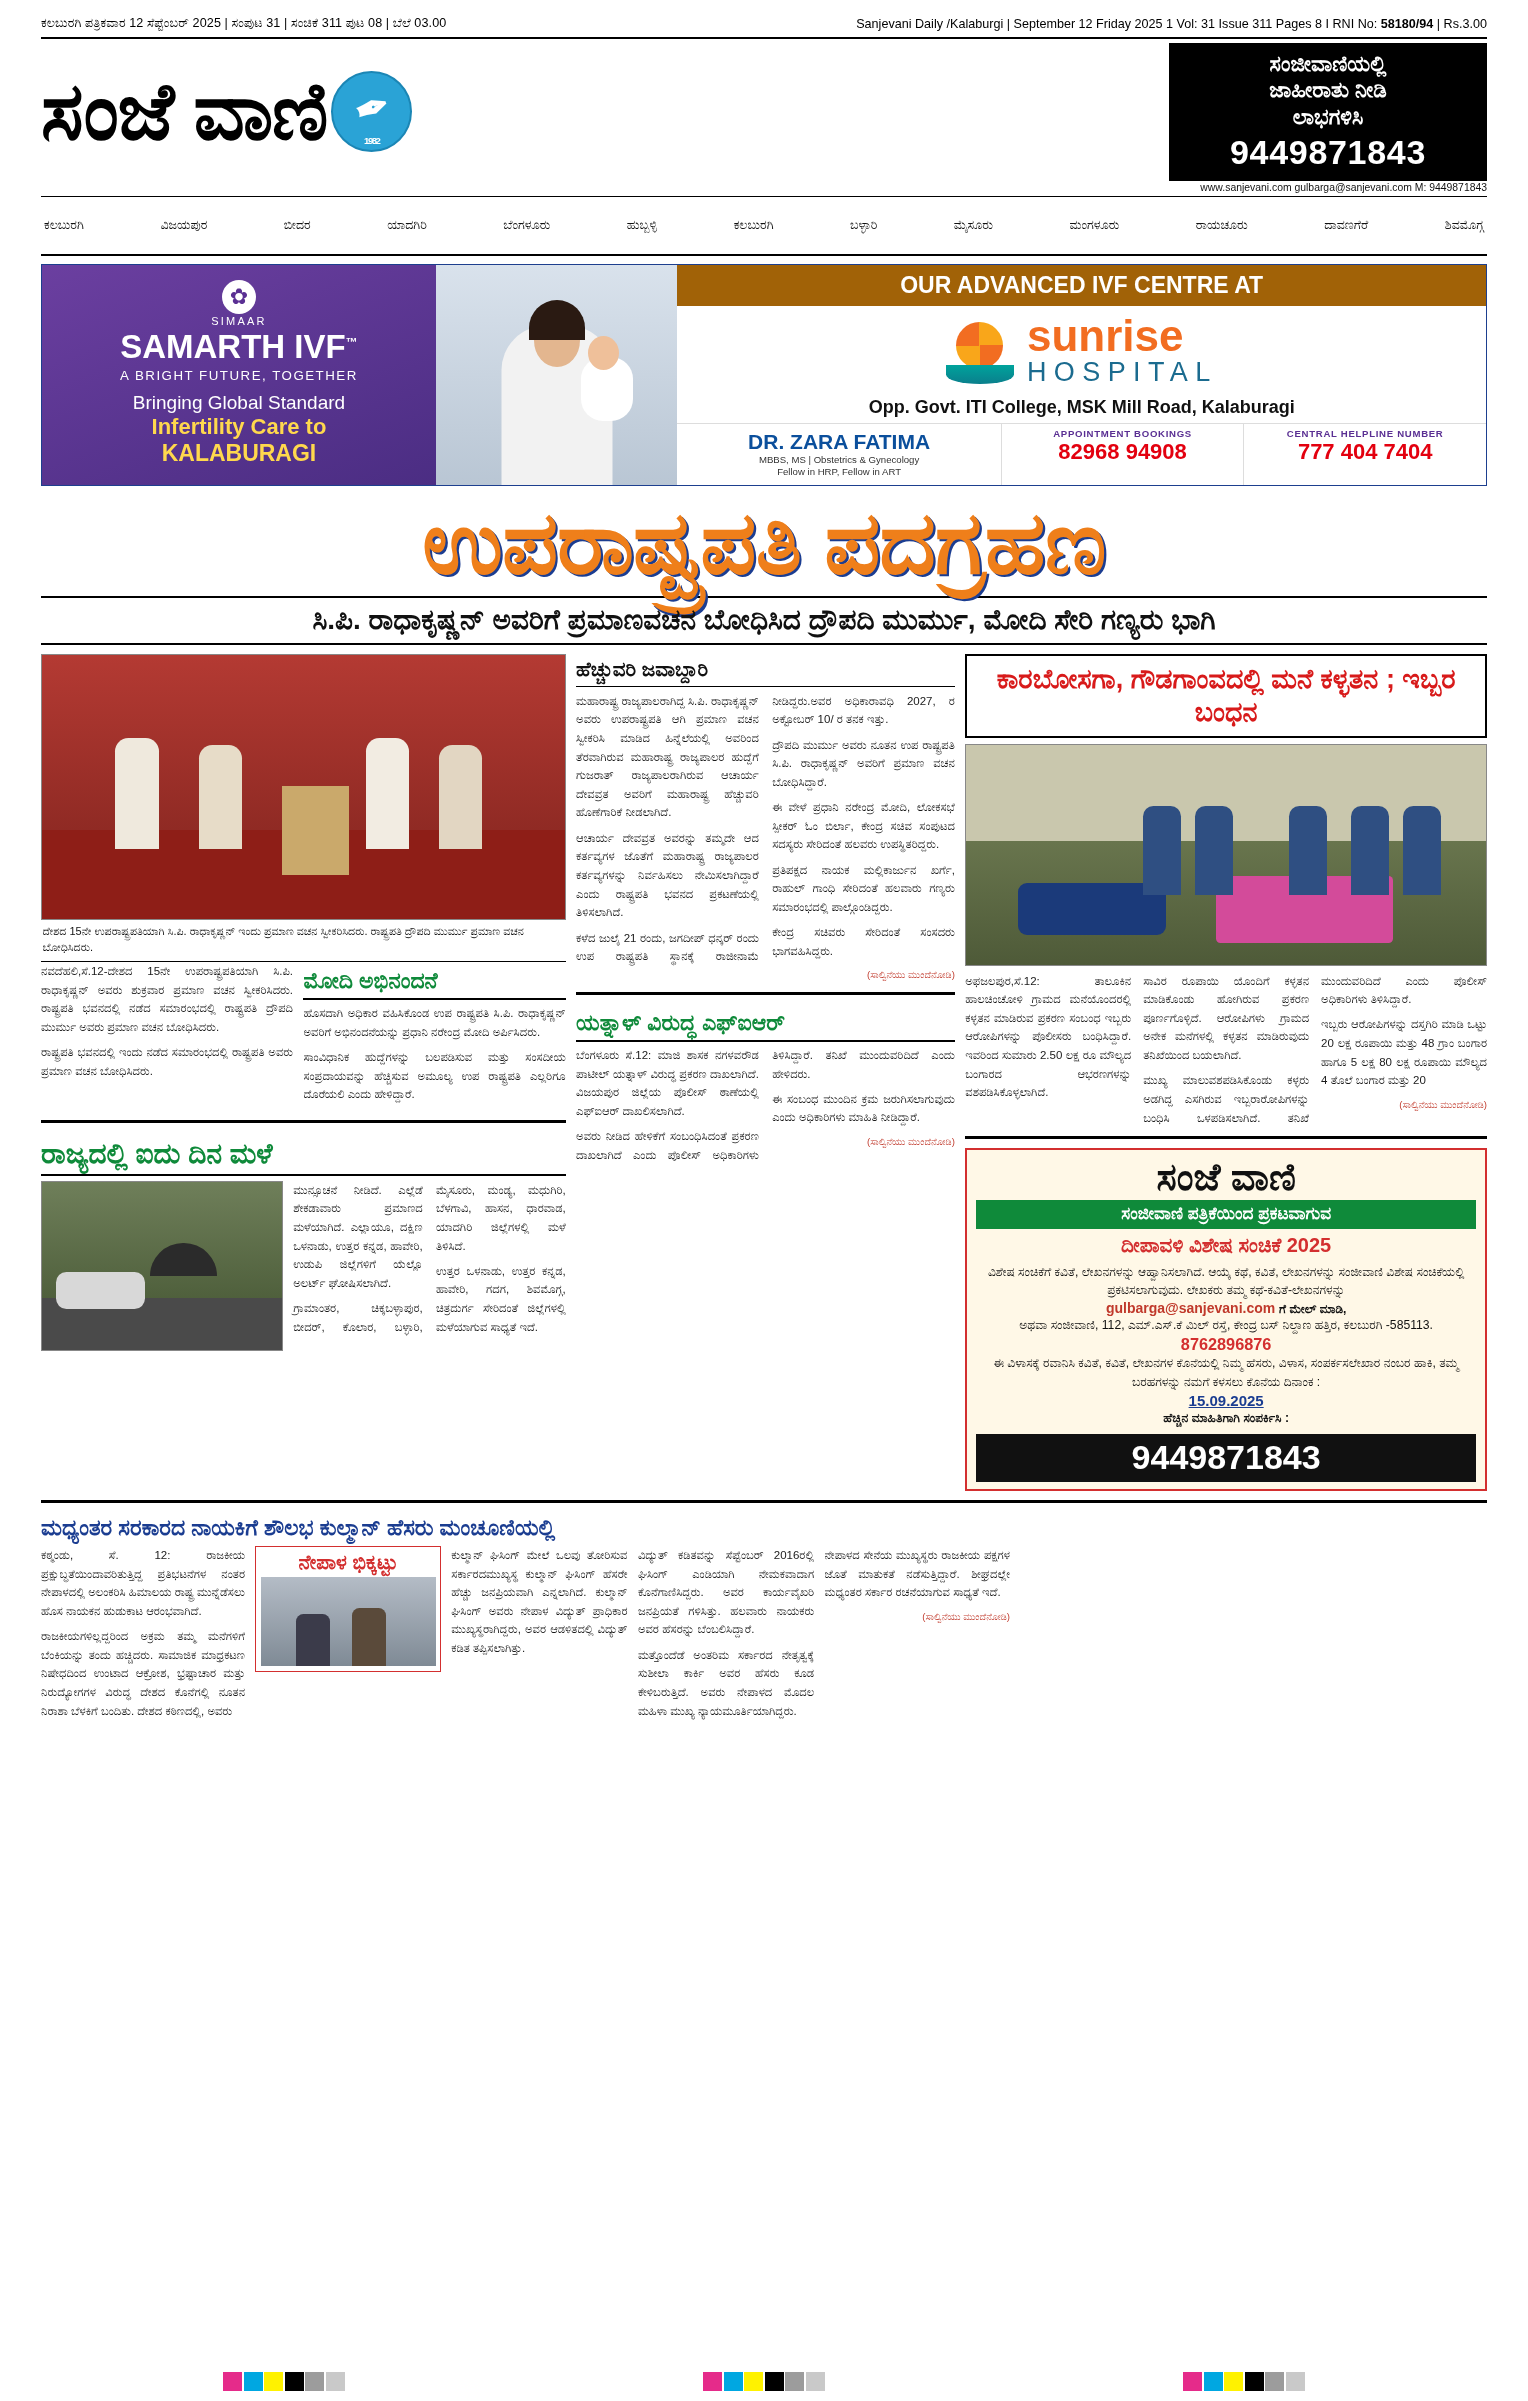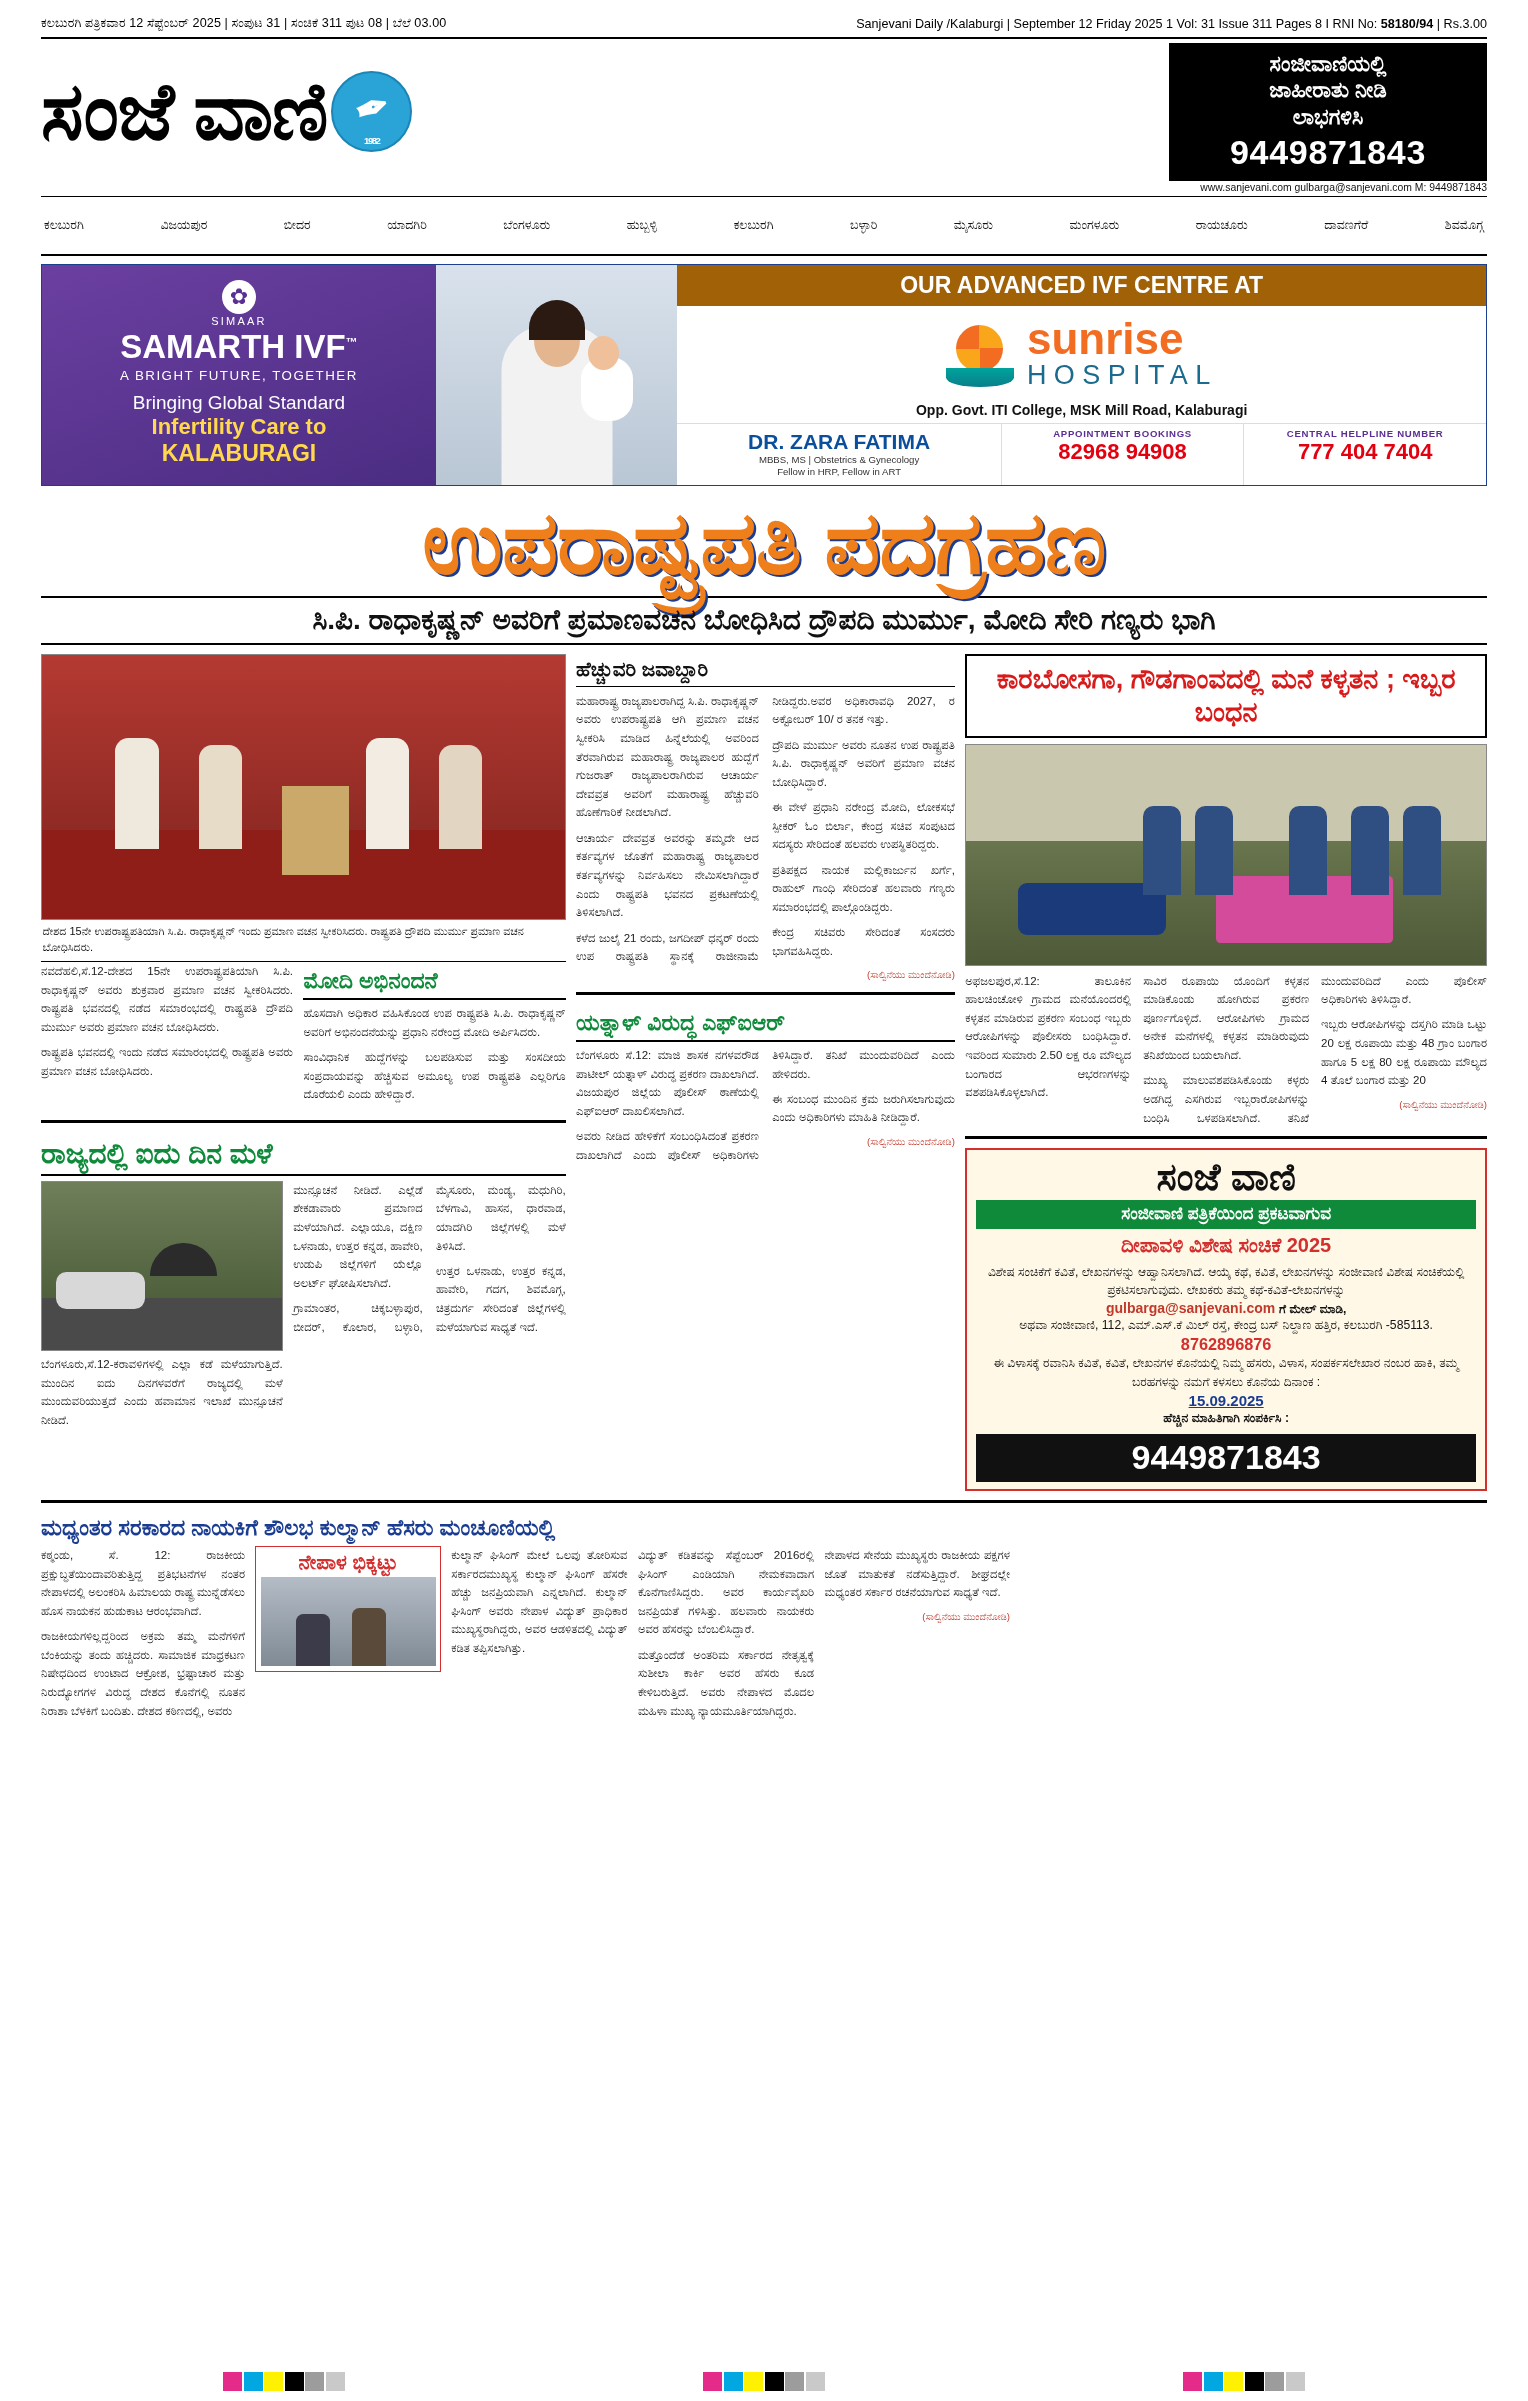--- a/index.html
+++ b/index.html
@@ -78,21 +78,21 @@
   .ad-right { width:56%; background:#fff; display:flex; flex-direction:column;}
   .ad-right .bar { background:#a16207; color:#fff; font-size:23px; font-weight:bold; text-align:center; padding:7.4px;}
   .ad-right .body { flex:1; display:flex; align-items:center; justify-content:center; gap:13.3px; padding:4.4px 7.4px;}
   .sun { width:68px;height:68px;position:relative;}
   .sun .disc{position:absolute;top:4.4px;left:10.4px;width:47px;height:47px;border-radius:50%;
     background:conic-gradient(#f9a61a 0 25%, #f26d21 25% 50%, #f9a61a 50% 75%, #f26d21 75% 100%);}
   .sun .wave{position:absolute;bottom:1.5px;left:0;width:68px;height:19px;border-radius:0 0 50% 50%;
     background:linear-gradient(#00a39c,#0a7f8c);}
   .sunrise-word{font-size:44px;color:#f26d21;font-weight:bold;line-height:.95;}
   .hospital-word{font-size:27px;color:#1b6b8f;letter-spacing:7.4px;}
-  .ad-right .addr{ text-align:center;font-size:14px;font-weight:bold;padding-bottom:4.4px;}
+  .ad-right .addr{ text-align:center;font-size:18px;font-weight:bold;padding-bottom:4.4px;}
   .ad-right .foot{ display:flex; border-top:1.5px solid #ddd;}
   .ad-right .doc{ width:40%; text-align:center; padding:6px 3px;}
   .ad-right .doc .nm{font-size:21px;font-weight:bold;color:#0b4f9c;}
   .ad-right .doc .dg{font-size:9.6px;color:#333;line-height:1.3;}
   .ad-right .box{ flex:1; display:flex;}
   .ad-right .box .cell{flex:1;text-align:center;padding:4.4px 3px;border-left:1.5px solid #ddd;}
   .ad-right .box .cell .lb{font-size:9.6px;letter-spacing:0.7px;color:#5a2f93;font-weight:bold;}
   .ad-right .box .cell .ph{font-size:22px;font-weight:bold;color:#e3000f;}
 
   
@@ -320,23 +320,20 @@
       <div class="hr-thick"></div>
 
       <div class="secthead-green">ರಾಜ್ಯದಲ್ಲಿ ಐದು ದಿನ ಮಳೆ</div>
       <div class="flex">
         <div style="width:47%">
           <div class="photo rain" style="height:170px">
             <div class="road"></div>
               <div class="car"></div>
               <div class="umb"></div>
           </div>
-          <div class="body-text" style="padding-top:4.4px">
-            <p>ಬೆಂಗಳೂರು,ಸೆ.12-ಕರಾವಳಿಗಳಲ್ಲಿ ಎಲ್ಲಾ ಕಡೆ ಮಳೆಯಾಗುತ್ತಿದೆ. ಮುಂದಿನ ಐದು ದಿನಗಳವರೆಗೆ ರಾಜ್ಯದಲ್ಲಿ ಮಳೆ ಮುಂದುವರಿಯುತ್ತದೆ ಎಂದು ಹವಾಮಾನ ಇಲಾಖೆ ಮುನ್ಸೂಚನೆ ನೀಡಿದೆ.</p>
-          </div>
         </div>
         <div style="width:53%" class="body-text twocol">
           <p>ಮುನ್ಸೂಚನೆ ನೀಡಿದೆ. ಎಲ್ಲೆಡೆ ಶೇಕಡಾವಾರು ಪ್ರಮಾಣದ ಮಳೆಯಾಗಿದೆ. ಎಲ್ಲಾಯೂ, ದಕ್ಷಿಣ ಒಳನಾಡು, ಉತ್ತರ ಕನ್ನಡ, ಹಾವೇರಿ, ಉಡುಪಿ ಜಿಲ್ಲೆಗಳಿಗೆ ಯೆಲ್ಲೊ ಅಲರ್ಟ್ ಘೋಷಿಸಲಾಗಿದೆ.</p>
           <p>ಗ್ರಾಮಾಂತರ, ಚಿಕ್ಕಬಳ್ಳಾಪುರ, ಬೀದರ್, ಕೊಲಾರ, ಬಳ್ಳಾರಿ, ಮೈಸೂರು, ಮಂಡ್ಯ, ಮಧುಗಿರಿ, ಬೆಳಗಾವಿ, ಹಾಸನ, ಧಾರವಾಡ, ಯಾದಗಿರಿ ಜಿಲ್ಲೆಗಳಲ್ಲಿ ಮಳೆ ತಿಳಿಸಿದೆ.</p>
           <p>ಉತ್ತರ ಒಳನಾಡು, ಉತ್ತರ ಕನ್ನಡ, ಹಾವೇರಿ, ಗದಗ, ಶಿವಮೊಗ್ಗ, ಚಿತ್ರದುರ್ಗ ಸೇರಿದಂತೆ ಜಿಲ್ಲೆಗಳಲ್ಲಿ ಮಳೆಯಾಗುವ ಸಾಧ್ಯತೆ ಇದೆ.</p>
         </div>
       </div>
     </div>
 
     <div class="col colB">

